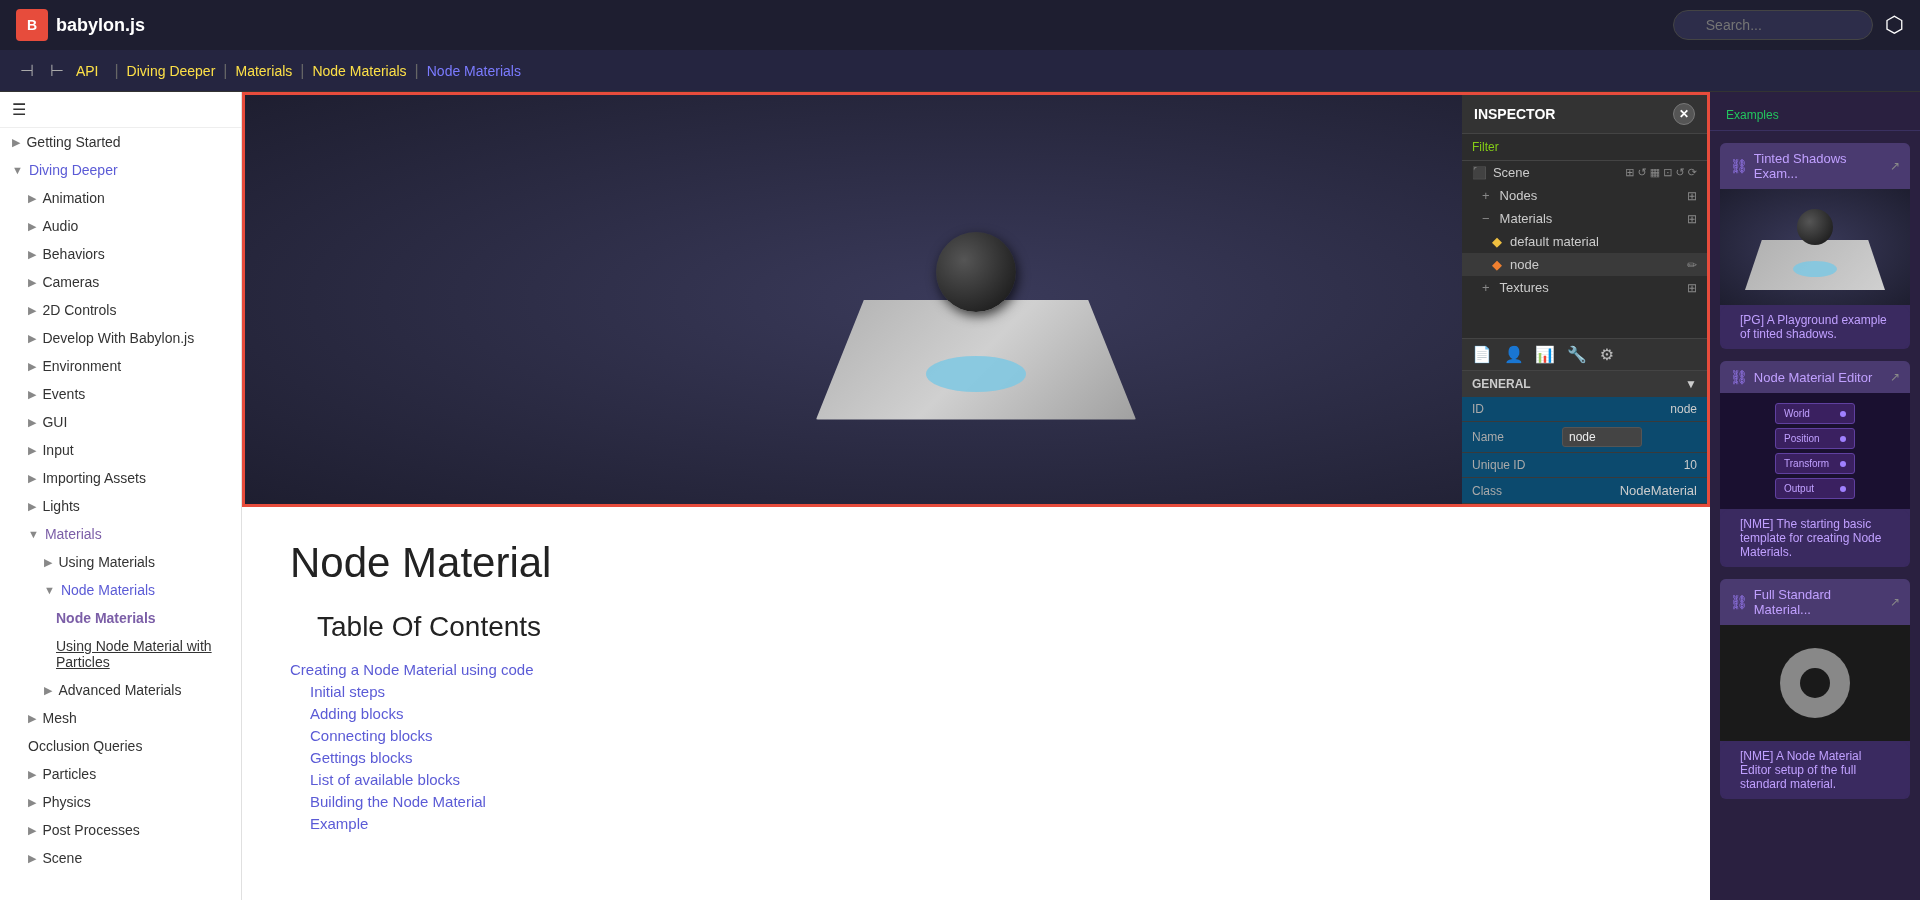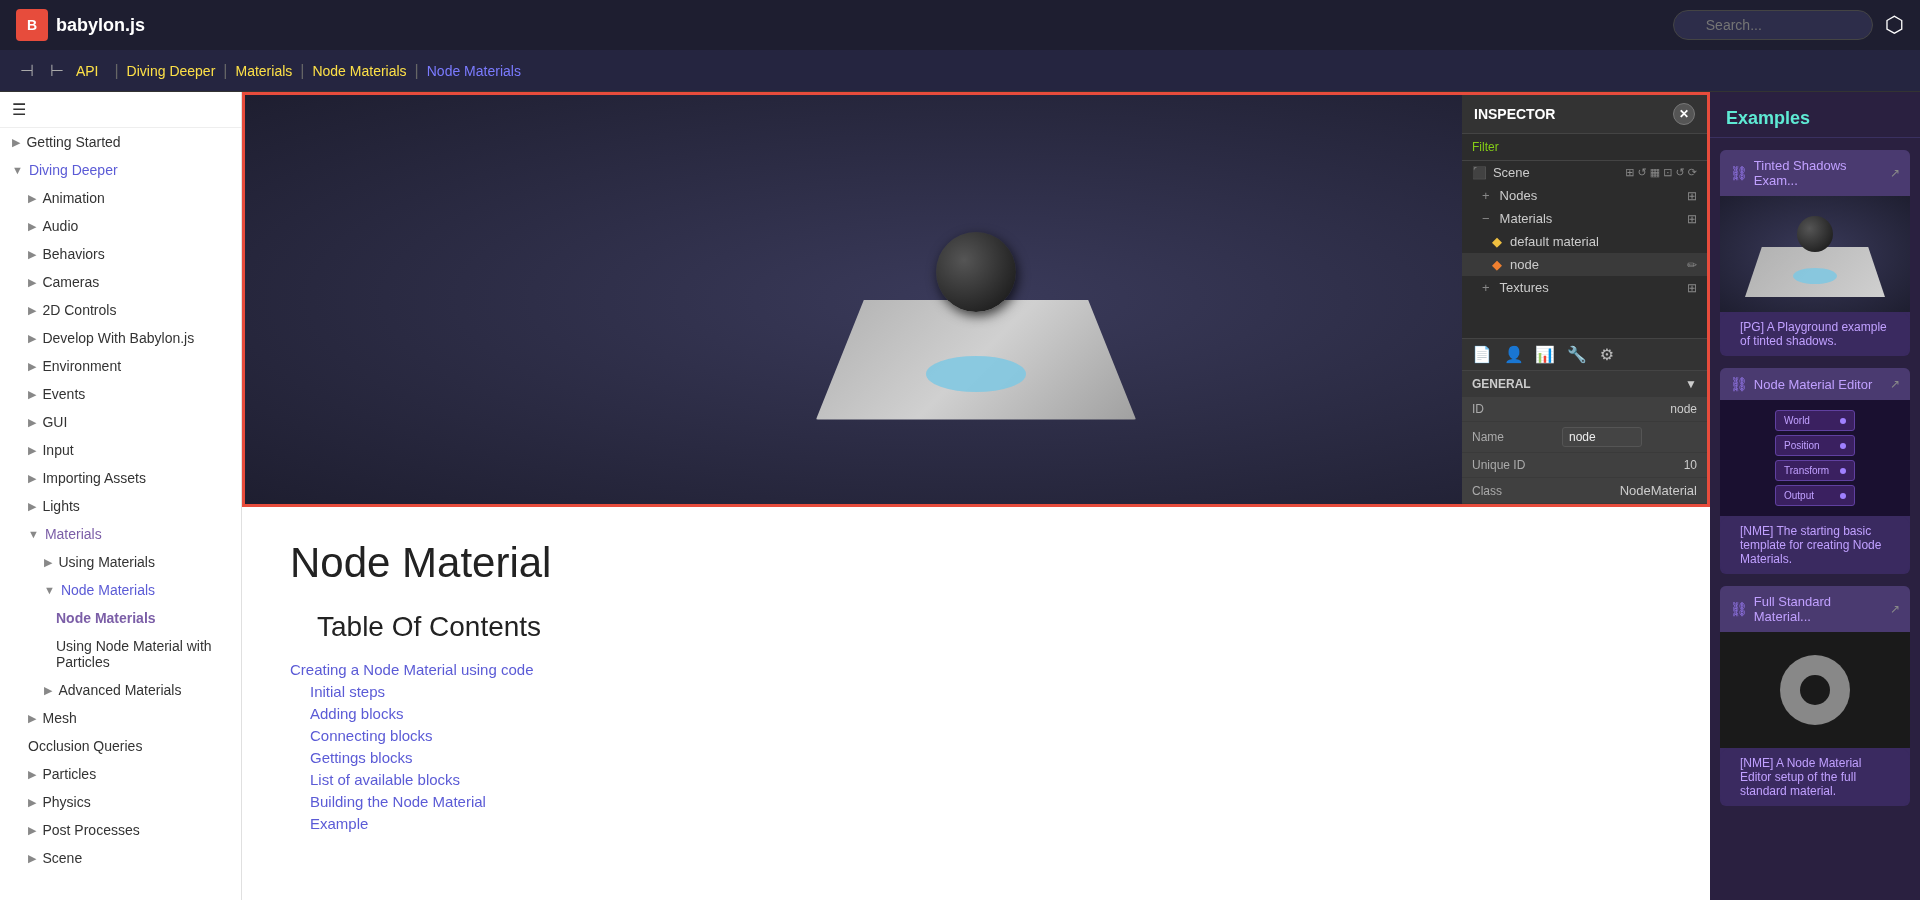--- a/index.html
+++ b/index.html
@@ -200,21 +200,21 @@
     .inspector-toolbar {
       display: flex; align-items: center;
       background: #333; padding: 6px 10px; gap: 12px;
       border-top: 1px solid #444; border-bottom: 1px solid #444;
     }
     .inspector-toolbar .tb-icon {
       color: #bbb; font-size: 16px; cursor: pointer;
     }
     .inspector-toolbar .tb-icon.active { color: #fff; }
     .inspector-general {
-      background: #404040; padding: 0;
+      background: #0c4a6e; padding: 0;
     }
     .general-header {
       display: flex; align-items: center; justify-content: space-between;
       padding: 6px 10px; background: #383838;
       font-size: 12px; font-weight: 600; color: #ccc;
       cursor: pointer;
     }
     .prop-row {
       display: flex; align-items: center;
       padding: 5px 10px;
@@ -255,21 +255,21 @@
     .examples-panel {
       width: 210px;
       background: #2a2040;
       flex-shrink: 0;
       height: 100%;
       overflow-y: auto;
       color: #fff;
     }
     .examples-header {
       padding: 16px 16px 8px;
-      font-size: 18px; font-weight: 700; color: #5eead4;
+      font-size: 12px; font-weight: 400; color: #22c55e;
       border-bottom: 1px solid #3a3060;
     }
     .example-card {
       background: #3a2a60;
       margin: 12px 10px;
       border-radius: 6px;
       overflow: hidden;
       cursor: pointer;
     }
     .example-card-header {
@@ -454,21 +454,21 @@
       <span class="arrow">▶</span>
       <span>Using Materials</span>
     </div>
     <div class="sidebar-item child2 active-blue">
       <span class="arrow">▼</span>
       <span>Node Materials</span>
     </div>
     <div class="sidebar-item child3">
       <span>Node Materials</span>
     </div>
-    <div class="sidebar-item" style="padding-left:56px; font-size:14px; color:#333;">
+    <div class="sidebar-item" style="padding-left:56px; font-size:14px; color:#333;text-decoration:underline;">
       <span>Using Node Material with Particles</span>
     </div>
     <div class="sidebar-item child2">
       <span class="arrow">▶</span>
       <span>Advanced Materials</span>
     </div>
     <div class="sidebar-item child">
       <span class="arrow">▶</span>
       <span>Mesh</span>
     </div>

